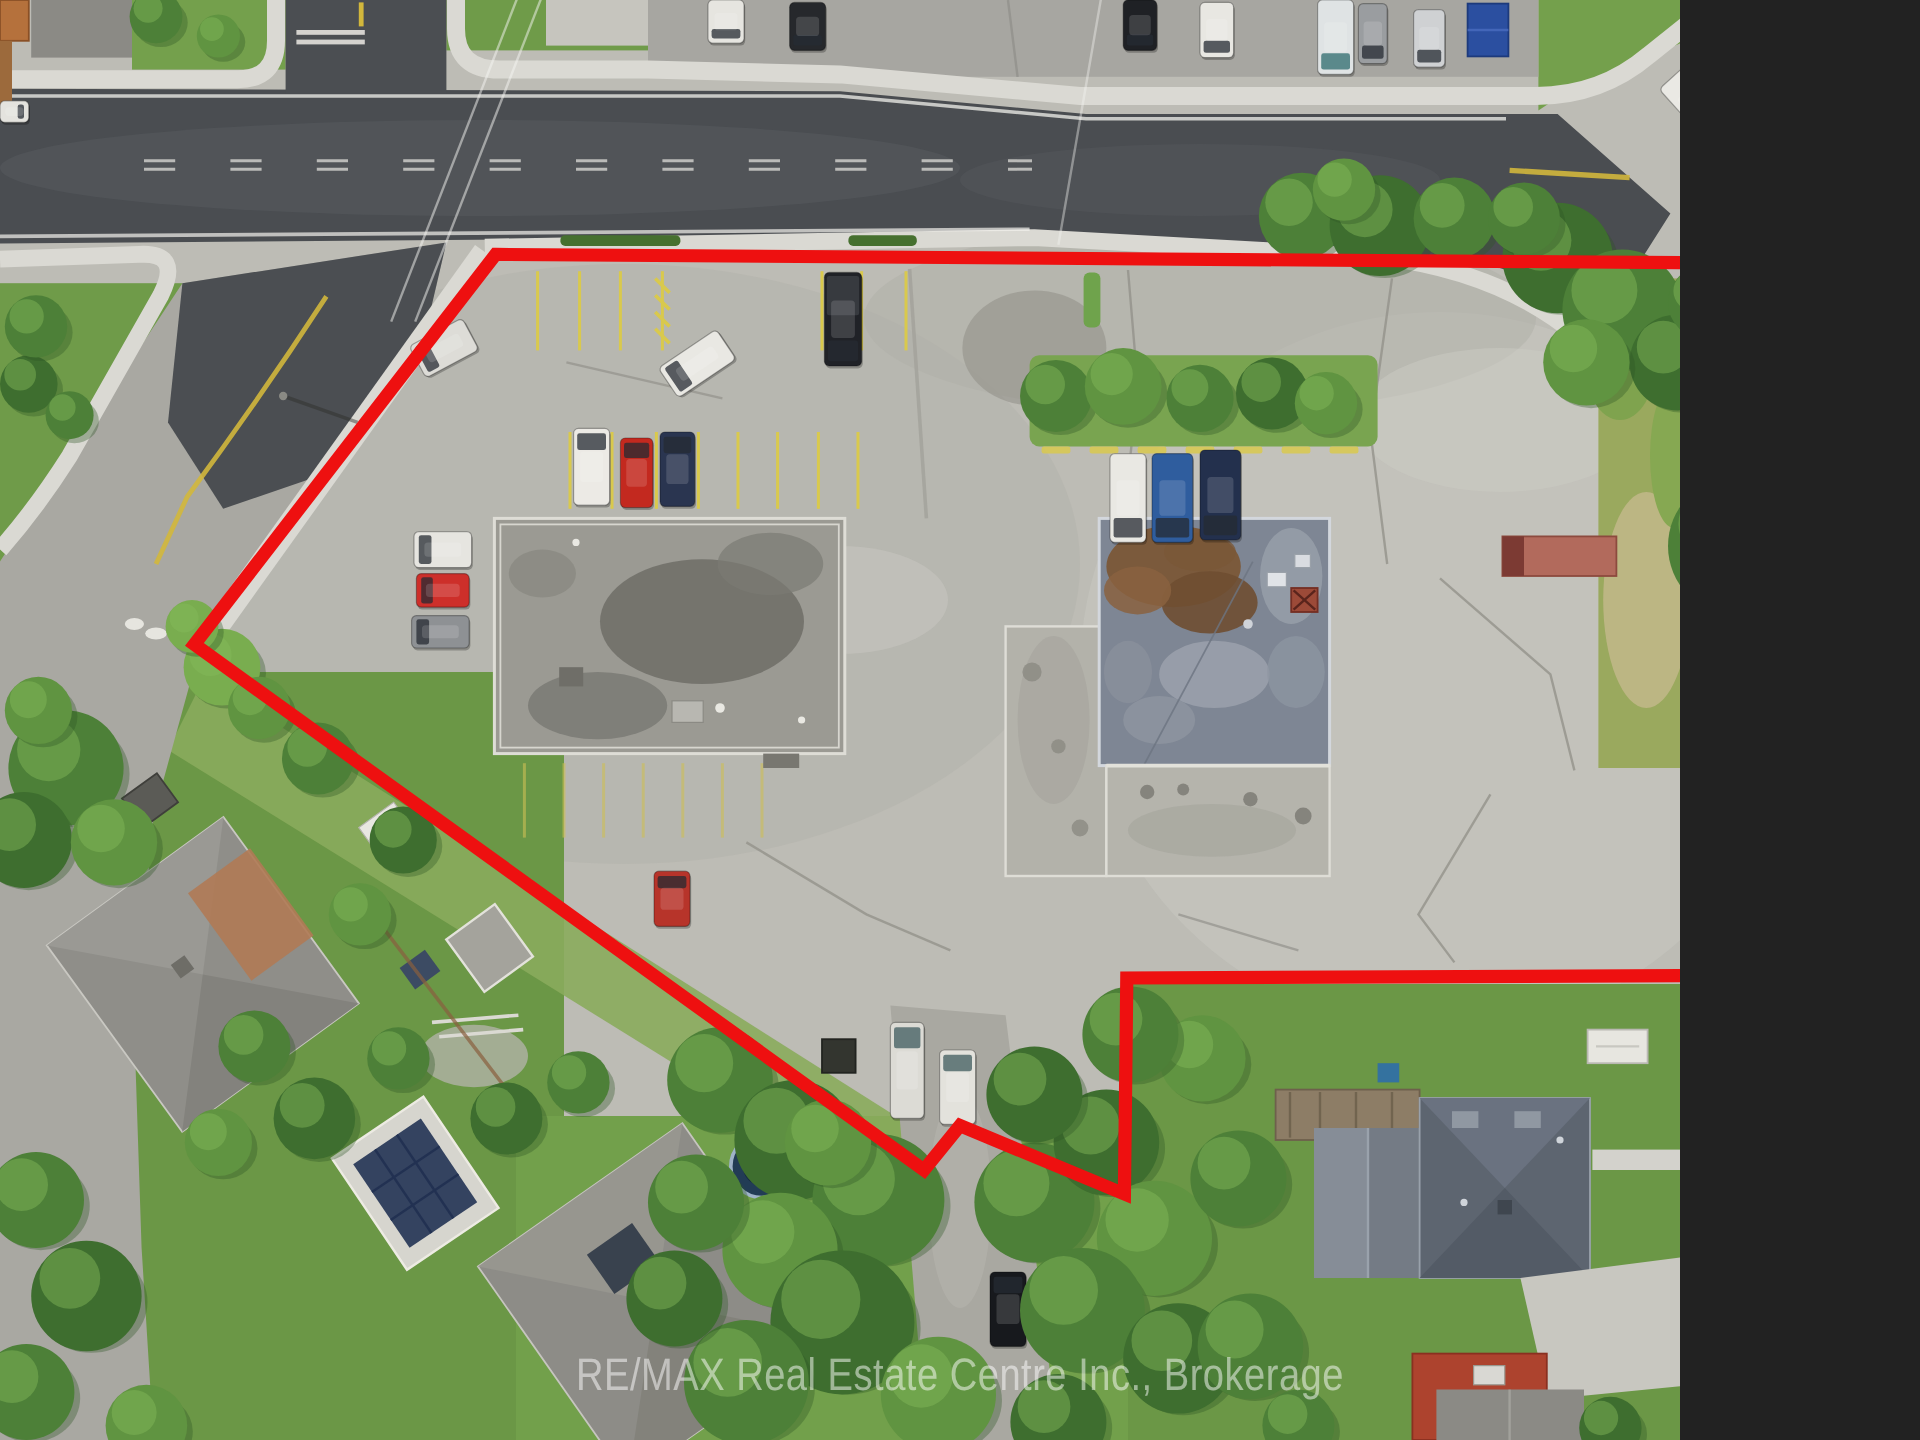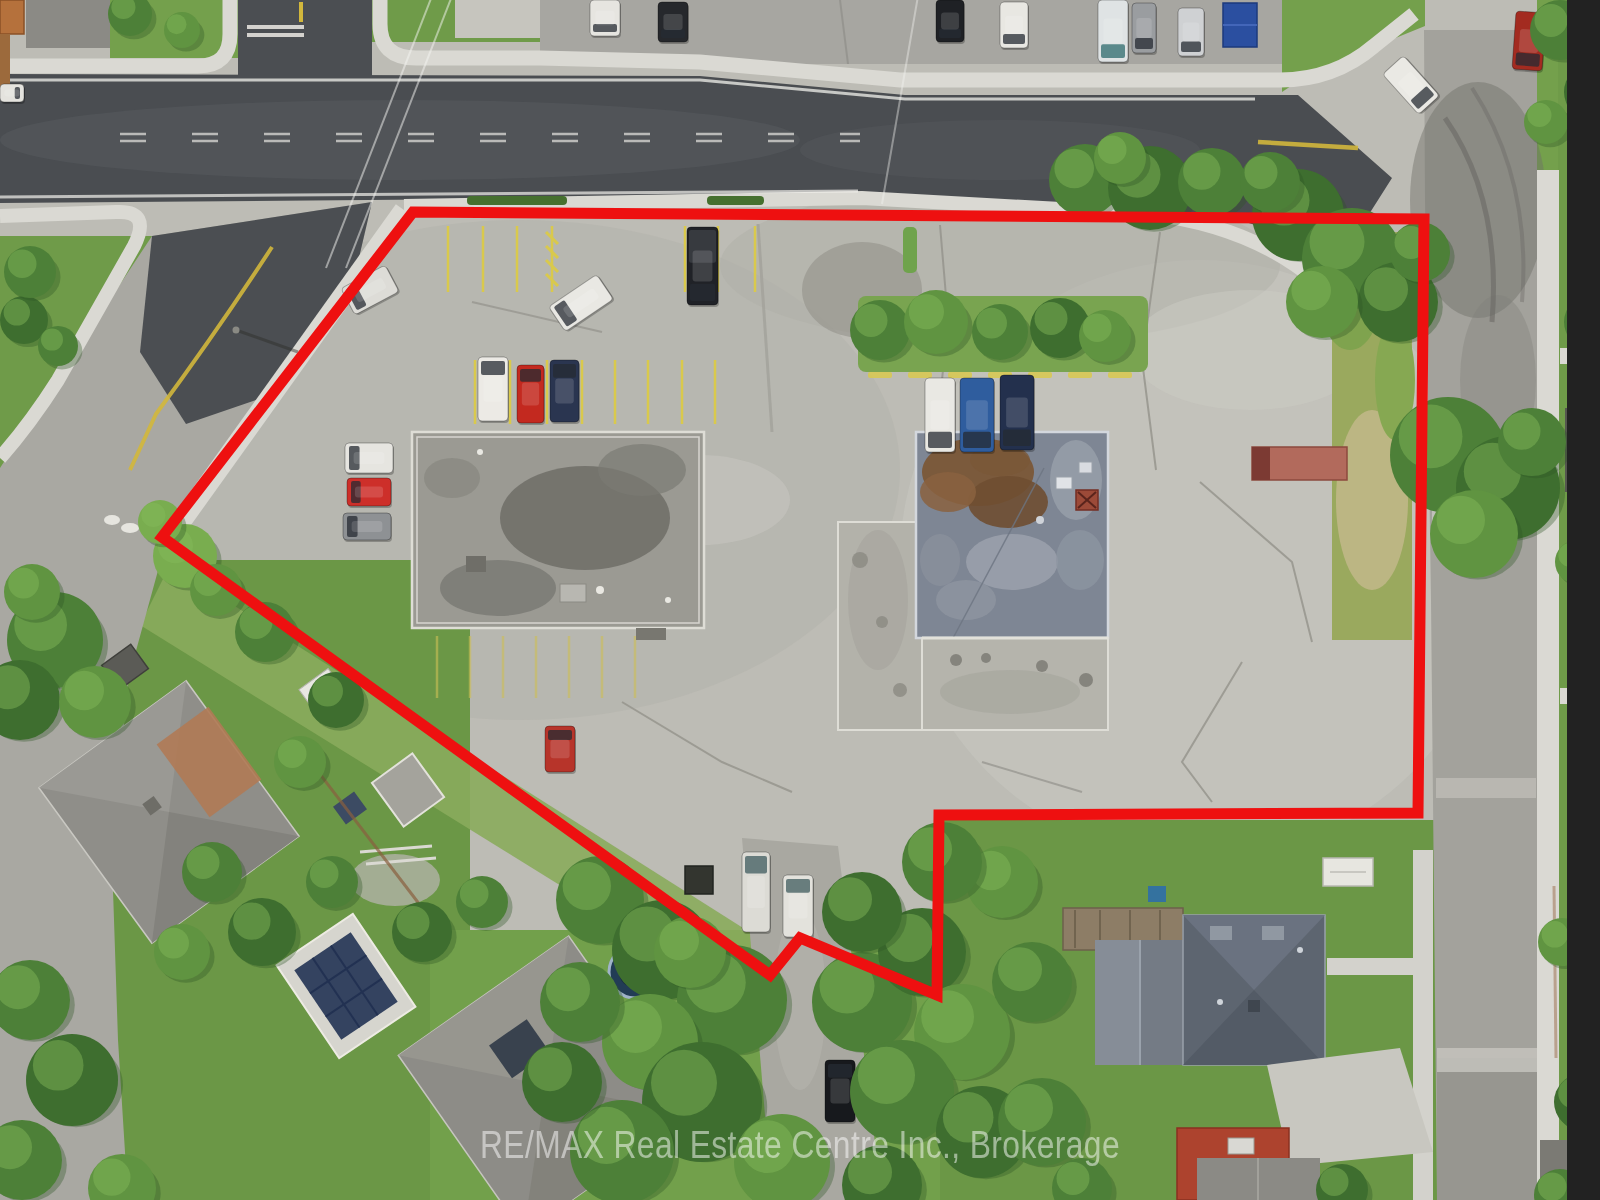--- a/index.html
+++ b/index.html
@@ -1,16 +1,16 @@
 <!DOCTYPE html>
 <html><head>
 <meta charset="utf-8">
 <style>
   html,body{margin:0;padding:0;background:#222;}
-  .stage{position:relative;width:1567px;height:1200px;overflow:hidden;background:#bdbcb5;}
+  .stage{position:relative;width:1400px;height:1200px;overflow:hidden;background:#bdbcb5;}
   svg{display:block;width:1600px;height:1200px;}
   .wm{font-family:"Liberation Sans",sans-serif;font-size:38px;fill:#ffffff;opacity:0.5;letter-spacing:0.5px;}
 </style>
 </head>
 <body>
 
 <div class="stage">
   <svg id="photo-svg" viewBox="0 0 1600 1200">
     <rect id="bg-rect" x="0" y="0" width="1600" height="1200" fill="#bdbcb5"></rect>
     <g id="scene-root">

